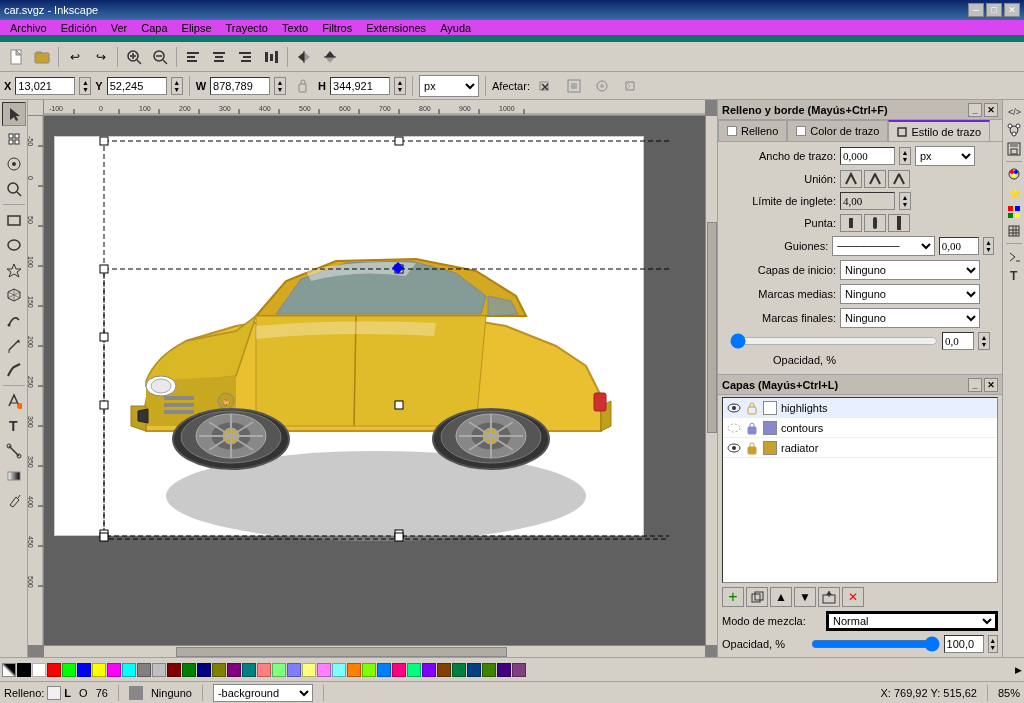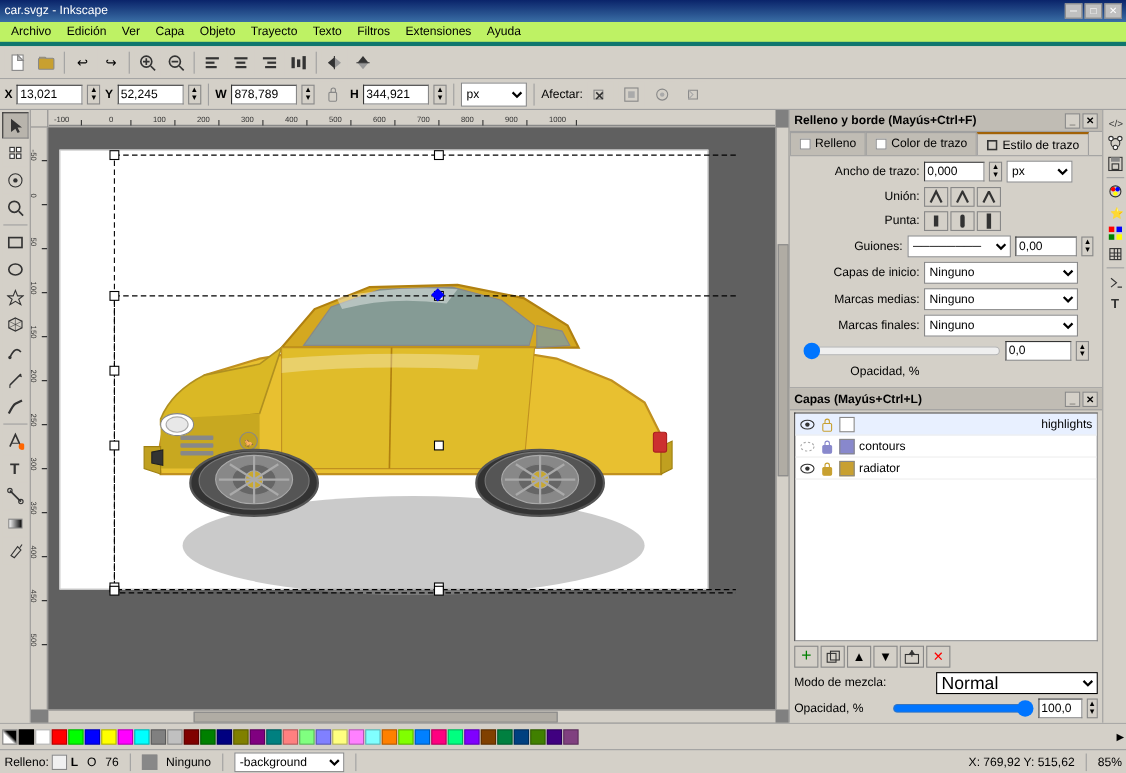--- a/index.html
+++ b/index.html
@@ -21,26 +21,26 @@
       width: 16px; height: 14px;
       background: #c0c0c0;
       border: 1px solid #888;
       font-size: 9px;
       display: flex; align-items: center; justify-content: center;
       cursor: pointer;
     }
 
     
     #menubar {
-      background: #bef264;
+      background: #d946ef;
       height: 22px;
       display: flex;
       align-items: center;
       padding: 0 4px;
-      border-bottom: 4px solid #0f766e;
+      border-bottom: 7px solid #0f766e;
       gap: 2px;
     }
     .menu-item {
       padding: 2px 6px;
       cursor: pointer;
       font-size: 11px;
     }
 
     
     .toolbar-row {
@@ -217,21 +217,21 @@
     }
     .panel-tab {
       padding: 2px 8px;
       border: 1px solid #a0a0a0;
       border-bottom: none;
       background: #c0bcb4;
       font-size: 11px;
       cursor: pointer;
       display: flex; align-items: center; gap: 4px;
     }
-    .panel-tab.active { background: #d4d0c8; border-top: 2px solid #a16207; }
+    .panel-tab.active { background: #d4d0c8; border-top: 2px solid #6d28d9; }
     .tab-checkbox {
       width: 10px; height: 10px;
       border: 1px solid #888;
       background: white;
       display: inline-block;
     }
 
     .panel-content { padding: 4px 8px; }
     .panel-row {
       display: flex;
@@ -243,20 +243,21 @@
       width: 110px;
       font-size: 11px;
       text-align: right;
     }
     .panel-input {
       width: 55px; height: 18px;
       border: 1px inset #888;
       background: white;
       font-size: 11px;
       padding: 0 2px;
+      font-family: Liberation Serif, serif;
     }
     .panel-select {
       height: 18px;
       font-size: 11px;
       background: white;
       border: 1px solid #888;
       min-width: 60px;
     }
     .union-btns { display: flex; gap: 2px; }
     .union-btn {
@@ -314,24 +315,23 @@
     }
     .layers-btn.del { background: #d4d0c8; color: red; }
 
     #blend-row {
       display: flex; align-items: center; gap: 4px;
       padding: 2px 4px 2px 4px;
     }
     #blend-label { font-size: 11px; width: 100px; }
     #blend-select {
       flex: 1; height: 20px;
-      font-size: 16px;
+      font-size: 11px;
       background: white;
-      border: 1px solid #000000;
-      margin-left: 25px;
+      border: 3px solid #000000;
     }
 
     #opacity-row {
       display: flex; align-items: center; gap: 4px;
       padding: 2px 4px 4px 4px;
     }
     #opacity-label { font-size: 11px; width: 100px; }
     #opacity-slider {
       flex: 1; height: 12px;
     }
@@ -405,21 +405,21 @@
     <div class="title-btn">□</div>
     <div class="title-btn">✕</div>
   </div>
 </div>
 
 <div id="menubar">
   <span class="menu-item">Archivo</span>
   <span class="menu-item">Edición</span>
   <span class="menu-item">Ver</span>
   <span class="menu-item">Capa</span>
-  <span class="menu-item">Objeto</span>
+  <span class="menu-item">Elipse</span>
   <span class="menu-item">Trayecto</span>
   <span class="menu-item">Texto</span>
   <span class="menu-item">Filtros</span>
   <span class="menu-item">Extensiones</span>
   <span class="menu-item">Ayuda</span>
 </div>
 
 <div class="toolbar-row">
   <div class="tb-btn">
     <svg width="16" height="16" viewBox="0 0 16 16">
@@ -896,20 +896,28 @@
                   </svg>
               </div>
               <div class="union-btn">
                 <svg width="16" height="16">
                     <path d="M3 13 L8 3 L13 13" fill="none" stroke="#333" stroke-width="2" stroke-linejoin="bevel"></path>
                   </svg>
               </div>
             </div>
           </div>
 
+          <div class="panel-row">
+            <span class="panel-row-label">Límite de inglete:</span>
+            <input class="panel-input" value="4,00" style="background: rgb(212, 208, 200); width: 55px;">
+            <div class="small-btn">
+                <span>▲</span>
+                <span>▼</span>
+              </div>
+          </div>
 
           <div class="panel-row">
             <span class="panel-row-label">Punta:</span>
             <div class="union-btns">
               <div class="union-btn">
                 <svg width="16" height="16">
                     <line x1="8" y1="3" x2="8" y2="13" stroke="#333" stroke-width="4" stroke-linecap="butt"></line>
                   </svg>
               </div>
               <div class="union-btn">
@@ -925,21 +933,21 @@
             </div>
           </div>
 
           <div class="panel-row">
             <span class="panel-row-label">Guiones:</span>
             <select class="dropdown-select" style="width:110px;height:20px;">
               <option>────────</option>
               <option>─ ─ ─ ─ ─</option>
               <option>· · · · · ·</option>
             </select>
-            <input class="panel-input" value="0,00" style="width: 56px;">
+            <input class="panel-input" value="0,00" style="width: 40px;">
             <div class="small-btn">
                 <span>▲</span>
                 <span>▼</span>
               </div>
           </div>
 
           <div class="panel-row">
             <span class="panel-row-label">Capas de inicio:</span>
             <select class="dropdown-select">
               <option>Ninguno</option>
@@ -955,21 +963,21 @@
 
           <div class="panel-row">
             <span class="panel-row-label">Marcas finales:</span>
             <select class="dropdown-select">
               <option>Ninguno</option>
             </select>
           </div>
 
           <div style="display:flex;align-items:center;gap:4px;margin-bottom:4px;padding:0 4px;">
             <input type="range" min="0" max="10" value="0" style="flex: 1 1 0%; height: 12px;">
-            <input class="panel-input" value="0,0" style="width: 60px;">
+            <input class="panel-input" value="0,0" style="width: 32px;">
             <div class="small-btn">
                 <span>▲</span>
                 <span>▼</span>
               </div>
           </div>
 
           <div class="panel-row">
             <span class="panel-row-label">Opacidad, %</span>
           </div>
         </div>
@@ -979,21 +987,21 @@
         <div class="panel-header">
           <span>Capas (Mayús+Ctrl+L)</span>
           <div class="panel-header-controls">
             <div class="panel-mini-btn">_</div>
             <div class="panel-mini-btn">✕</div>
           </div>
         </div>
 
         <div id="layers-list">
 
-          <div class="layer-row" style="background:#e8f0ff;text-align:right;">
+          <div class="layer-row" style="background:#e8f0ff;">
             <svg width="14" height="14">
               <ellipse cx="7" cy="7" rx="6" ry="4" fill="none" stroke="#333"></ellipse>
               <circle cx="7" cy="7" r="2" fill="#333"></circle>
             </svg>
             <svg width="14" height="14">
               <rect x="3" y="6" width="8" height="7" rx="1" fill="none" stroke="#c8a030"></rect>
               <path d="M5 6 L5 4 A2 2 0 0 1 9 4 L9 6" fill="none" stroke="#c8a030"></path>
             </svg>
             <div class="layer-color-box" style="background:#ffffff;"></div>
             <span class="layer-name">highlights</span>

